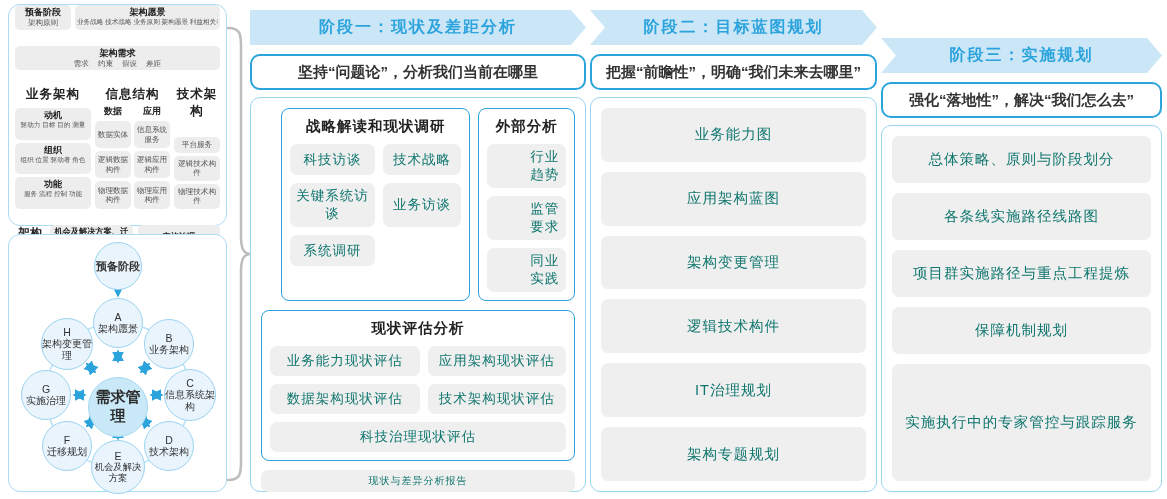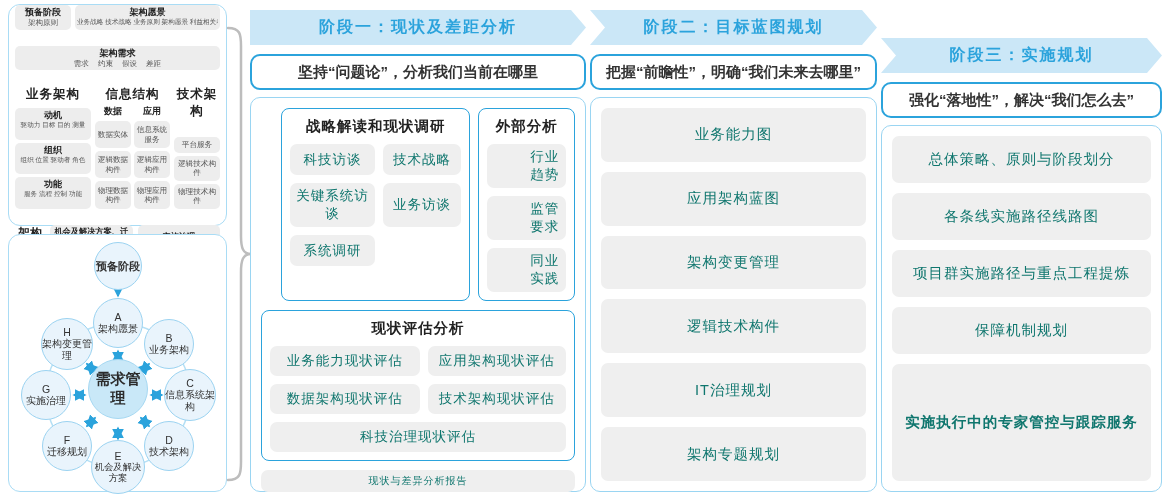--- a/index.html
+++ b/index.html
@@ -43,21 +43,21 @@
   .cycWrap{position:absolute;inset:0;}
   .cyc-svg{position:absolute;left:0;top:0;z-index:0;}
   .node{
     position:absolute;z-index:1;box-sizing:border-box;border-radius:50%;
     background:#E9F4FC;border:1.5px solid #9BD3F1;
     display:flex;flex-direction:column;align-items:center;justify-content:center;
     text-align:center;font-size:10px;line-height:1.18;color:#333;
   }
   .node .ltr{font-size:10.5px;}
   .node-prep{width:48px;height:48px;left:85px;top:7px;font-size:11px;font-weight:600;}
-  .node-center{width:60px;height:60px;left:79px;top:124px;background:#C9E8F8;border:1px solid #A5D8F2;
+  .node-center{width:60px;height:60px;left:79px;top:142px;background:#C9E8F8;border:1px solid #A5D8F2;
     font-size:15px;font-weight:bold;color:#2b2b2b;line-height:1.25;}
   .nA{width:50px;height:50px;left:84px;top:63px;}
   .nB{width:50px;height:50px;left:135px;top:84px;}
   .nC{width:52px;height:52px;left:155px;top:134px;}
   .nD{width:50px;height:50px;left:135px;top:186px;}
   .nE{width:54px;height:54px;left:82px;top:205px;font-size:9.3px;}
   .nF{width:50px;height:50px;left:33px;top:186px;}
   .nG{width:50px;height:50px;left:12px;top:135px;}
   .nH{width:52px;height:52px;left:32px;top:83px;}
   
@@ -95,21 +95,21 @@
   .grid2 .chip{min-height:31px;}
   .external{flex:1;min-width:0;display:flex;flex-direction:column;}
   .external .list{display:flex;flex-direction:column;gap:8px;flex:1;}
   .external .chip{flex:1;padding-left:40px;}
   .assess{flex:none;}
   .assess .grid2 .chip{min-height:30px;}
   .span2{grid-column:1 / span 2;}
   .report{flex:1;font-size:10px;}
   .stack{display:flex;flex-direction:column;gap:10px;flex:1;min-height:0;}
   .stack .chip{flex:1;font-size:14.5px;}
-  .stack .chip.tall{flex:2.8;font-weight:bold;}
+  .stack .chip.tall{flex:2.8;}
 </style>
 </head>
 <body>
 
 <div class="canvas">
 
   <div class="panel lt">
     <div class="lt-title">架构原则、愿景和需求</div>
     <div class="row1">
       <div class="chip-g prep-box">

